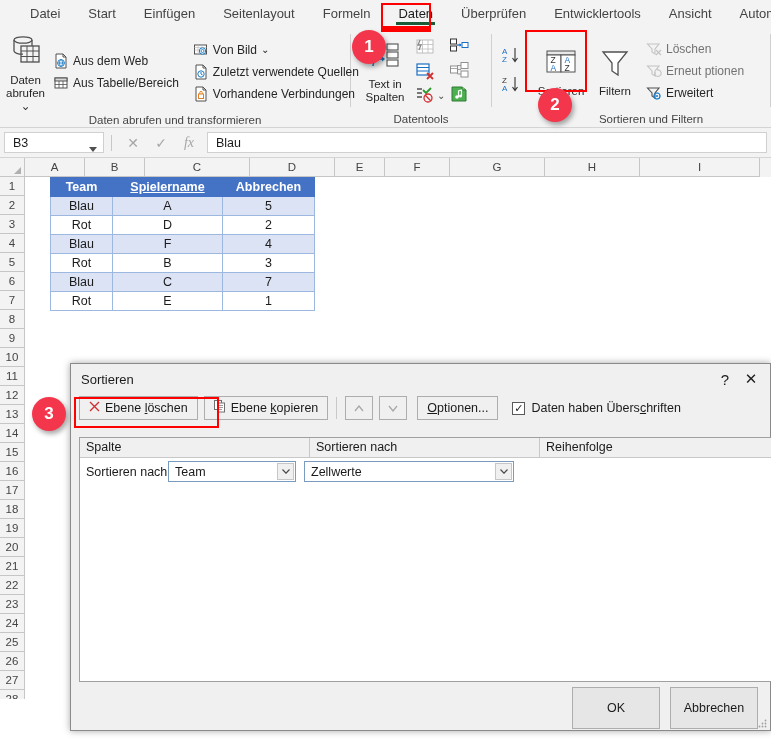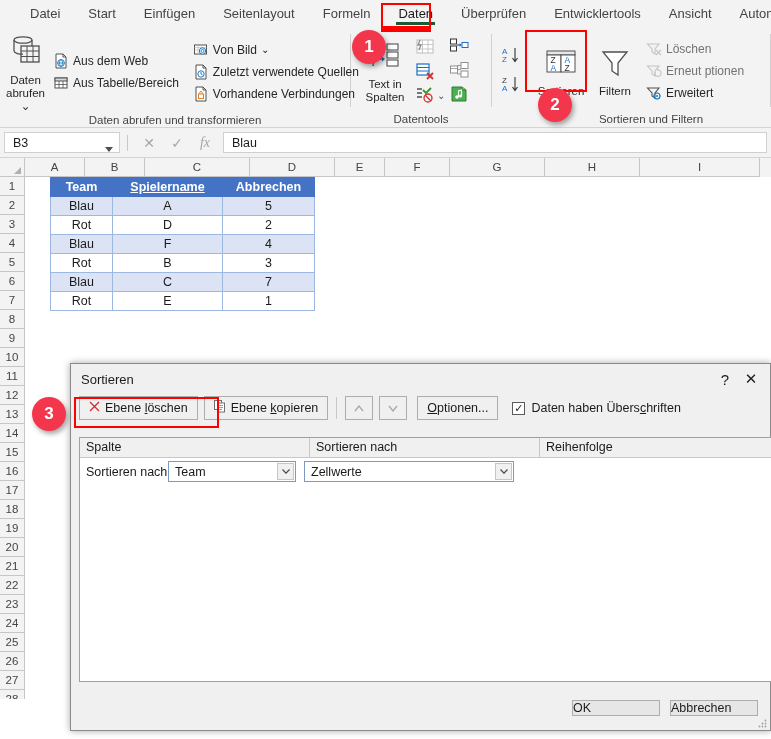--- a/index.html
+++ b/index.html
@@ -93,21 +93,21 @@
   .redbox {
     position:absolute; border:2px solid #ff0000; z-index:25; pointer-events:none;
   }
 
   
   #formula-bar {
     height: 30px; background:#f3f3f3; display:flex; align-items:center;
     padding: 0 4px; border-bottom:1px solid #d4d4d4;
   }
   #name-box {
-    width: 116px; height:21px; background:#fff; border:1px solid #d0d0d0;
+    width: 100px; height:21px; background:#fff; border:1px solid #d0d0d0;
     display:flex; align-items:center; font-size:12.5px; padding-left:8px; color:#1b1b1b;
     position:relative;
   }
   #name-box .caret { position:absolute; right:6px; top:8px; }
   .fb-divider { width:1px; height:16px; background:#c8c8c8; margin:0 7px; }
   .fb-btn { width:28px; text-align:center; color:#a6a6a6; font-size:14px; }
   #formula-input {
     flex:1; height:21px; background:#fff; border:1px solid #d0d0d0;
     margin-left:4px; display:flex; align-items:center; padding-left:8px;
     font-size:12.5px; color:#1b1b1b;
@@ -215,22 +215,22 @@
   }
   .cb-col { width:128px; }
   .cb-sort { width:210px; }
   .cb-order { width:212px; }
 
   #dlg-footer {
     position:absolute; left:0; right:0; bottom:0; height:44px;
     display:flex; align-items:center; justify-content:flex-end; gap:10px; padding-right:12px;
   }
   .fbtn {
-    width:88px; height:16px; border:1px solid #adadad; background:#e6e6e6;
-    display:flex; align-items:center; font-size:12.5px; color:#1b1b1b;
+    width:88px; height:42px; border:1px solid #adadad; background:#e6e6e6;
+    display:flex; align-items:center; justify-content:center; font-size:12.5px; color:#1b1b1b;
   }
   #resize-grip {
     position:absolute; right:3px; bottom:3px; width:10px; height:10px;
   }
   .und { text-decoration: underline; }
 </style>
 </head>
 <body>
 
 <div id="ribbon-tabs">

